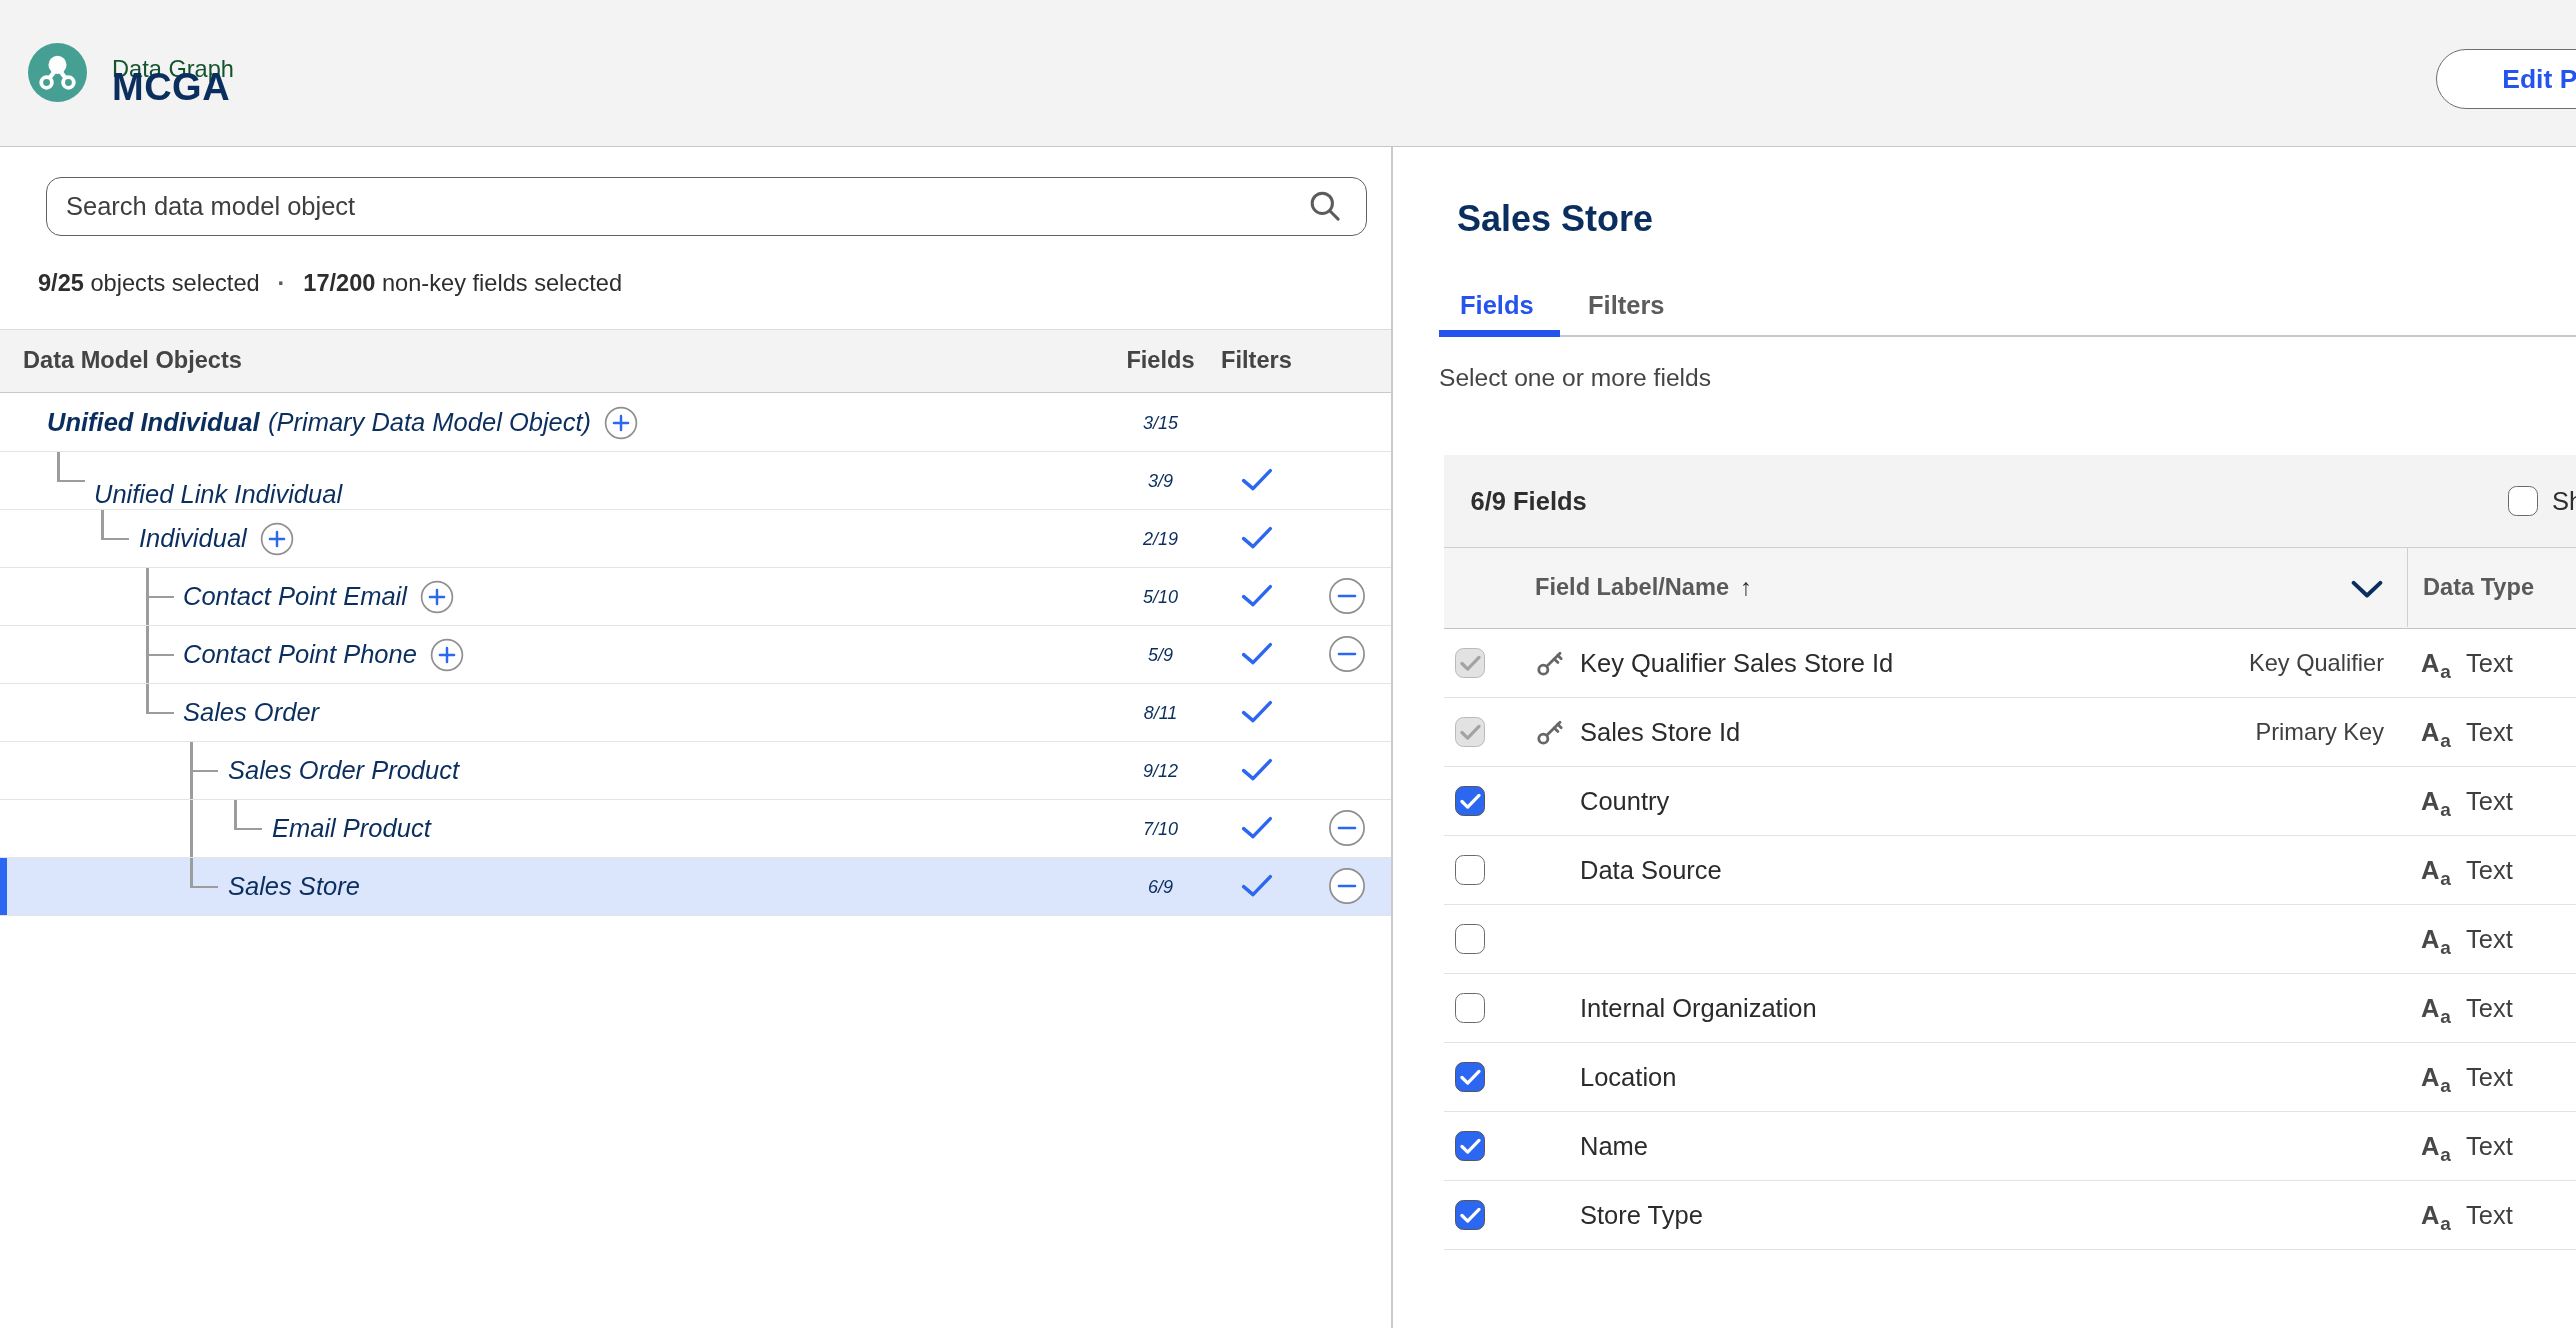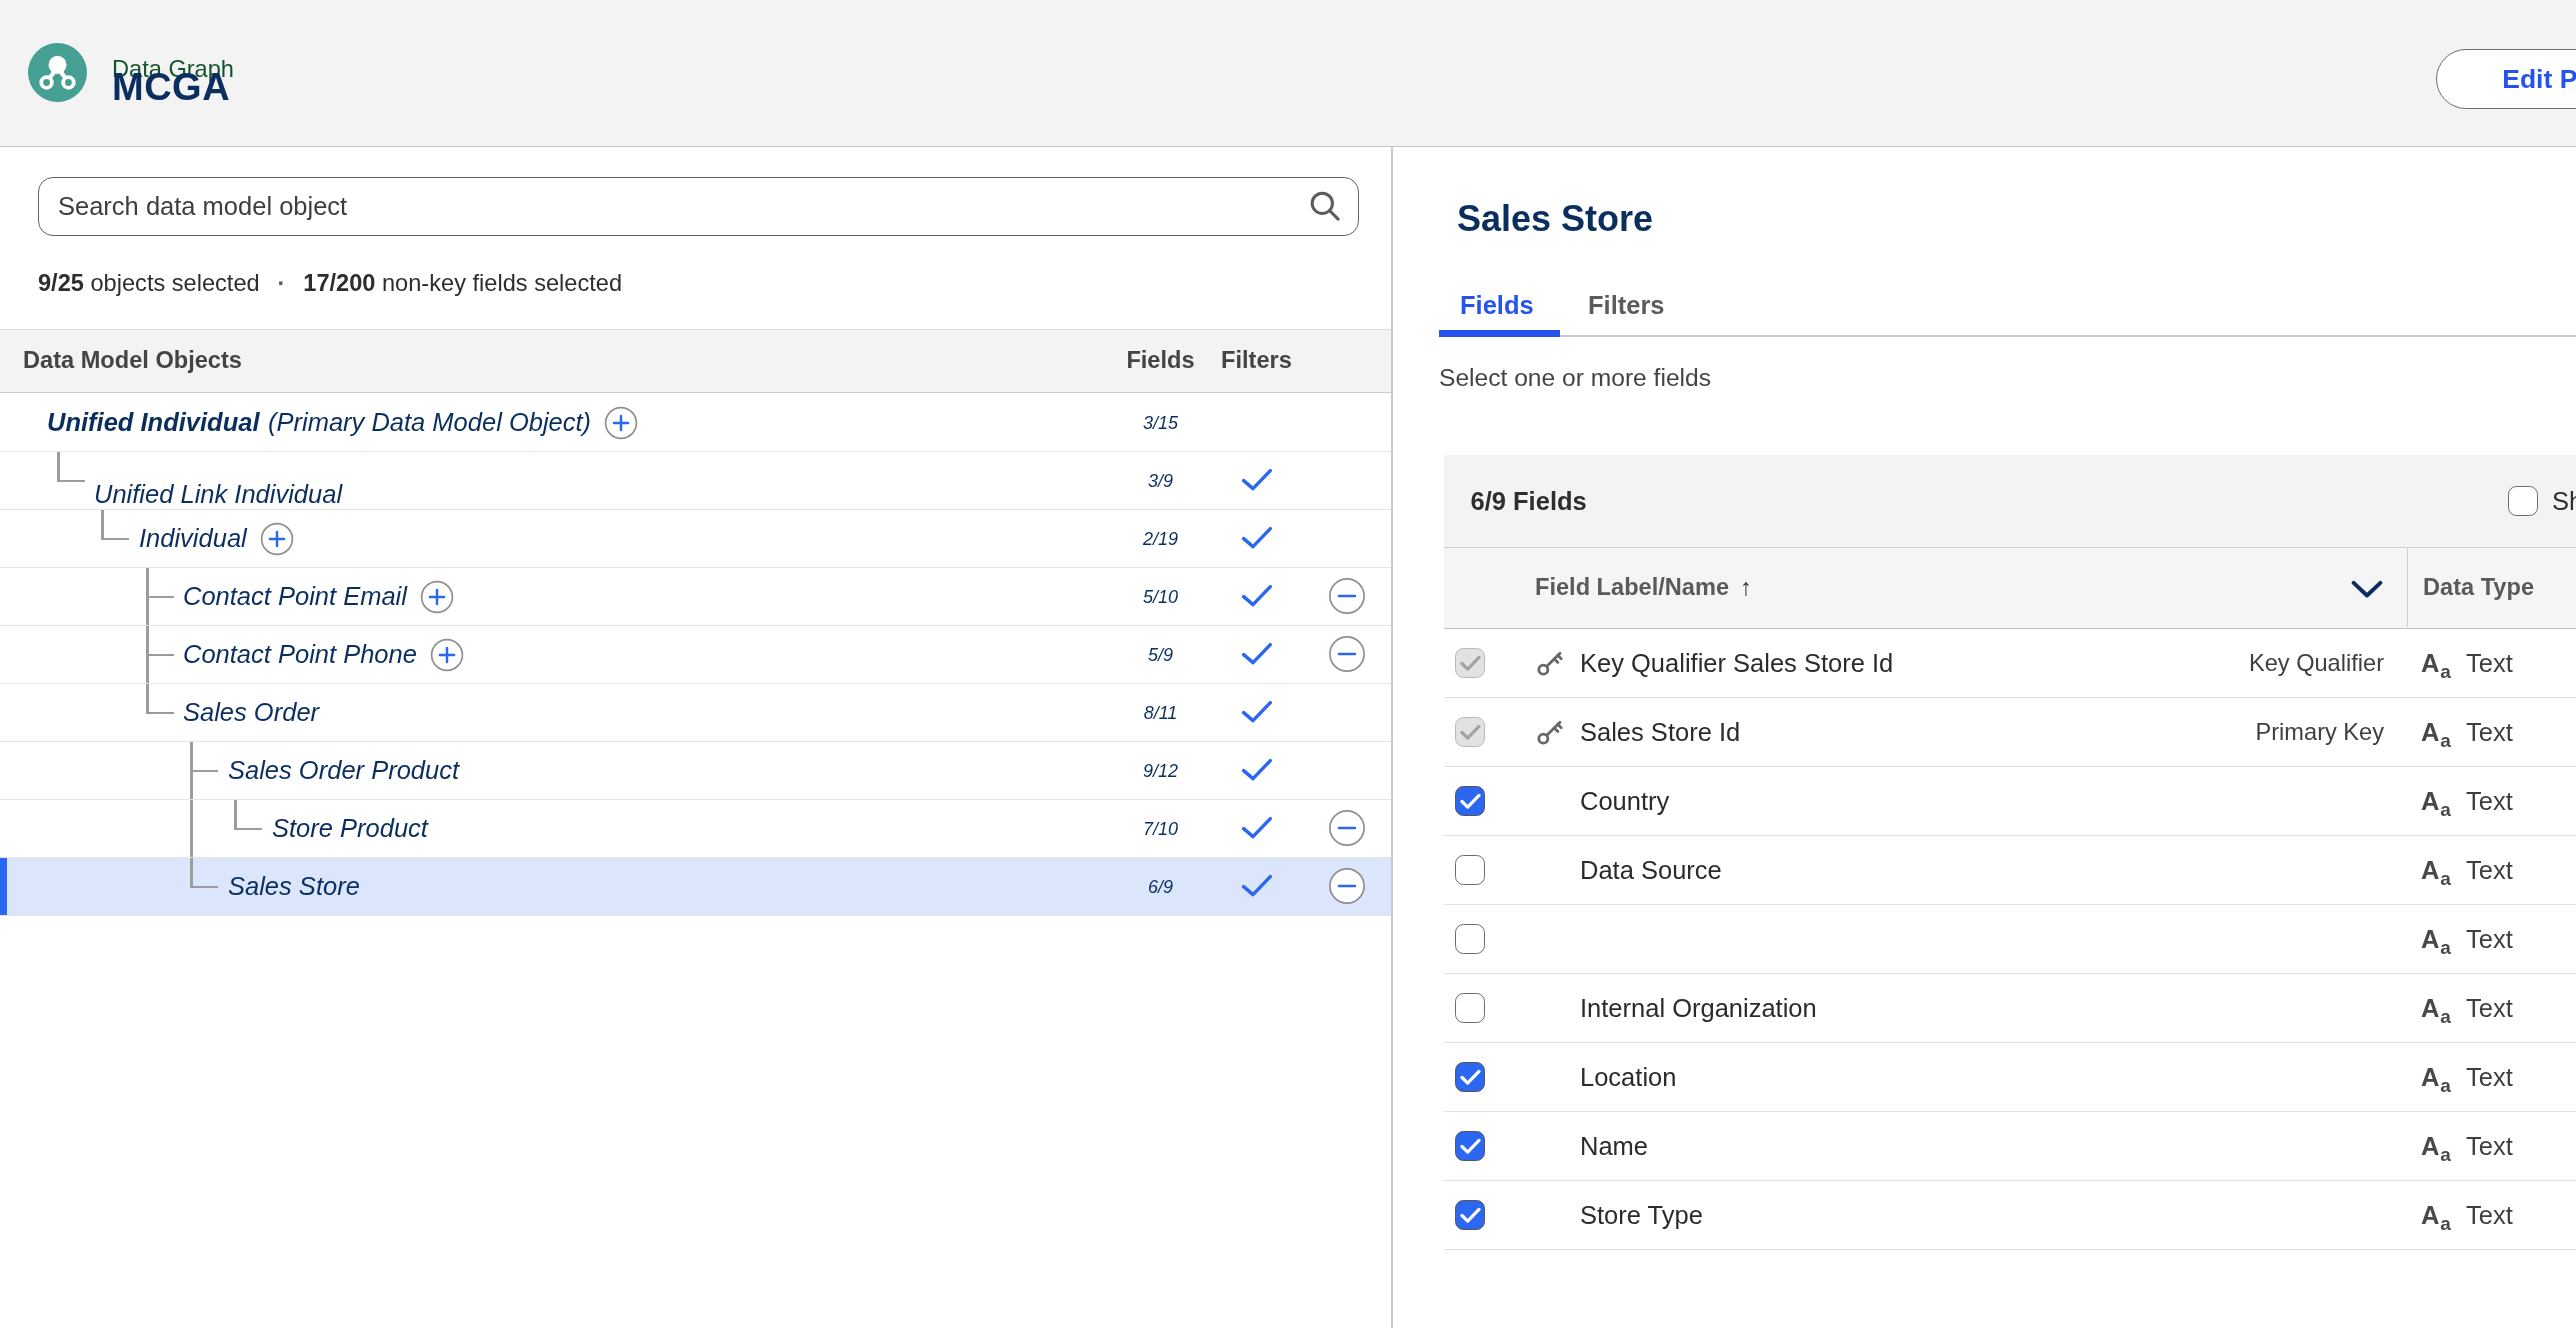--- a/index.html
+++ b/index.html
@@ -14,21 +14,21 @@
   .app-title{position:absolute;left:112px;top:66px;font-size:38px;font-weight:600;color:#0a2e5e;letter-spacing:0.5px;}
   .edit-btn{position:absolute;left:2436px;top:49px;width:265px;height:60px;border-radius:32px;border:1.9px solid #6e6e6e;background:#fff;
     font-size:26.5px;font-weight:700;color:#2553ee;text-align:center;line-height:57px;box-sizing:border-box;font-family:inherit;}
   
   .left-panel{position:absolute;left:0;top:149px;width:1391px;height:1179px;background:#fff;}
   .panel-divider{position:absolute;left:1391px;top:147px;width:1.9px;height:1181px;background:#cacaca;}
   .right-panel{position:absolute;left:1393px;top:149px;width:1183px;height:1179px;background:#fff;}
   
   .search-wrap{position:absolute;left:38px;top:28px;width:1321px;height:59px;}
   .search-input{width:100%;height:100%;box-sizing:border-box;border:1.9px solid #616161;border-radius:15px;padding:0 66px 0 19px;
-    font-size:25.5px;color:#0f172a;font-family:inherit;outline:none;background:#fff;}
+    font-size:25.5px;color:#0f172a;font-family:inherit;outline:none;background:#fff;margin-left:8px;}
   .search-input::placeholder{color:#3e3e3e;opacity:1;}
   .search-ic{position:absolute;right:15px;top:10.4px;}
   
   .summary{position:absolute;left:38px;top:121px;font-size:23.6px;color:#2e2e2e;}
   .summary .num{font-weight:700;}
   .summary .dot{font-weight:700;color:#5c5c5c;margin:0 11.3px;}
   
   .tree-head{position:absolute;left:0;top:180px;width:1391px;height:64px;background:#f3f3f3;border-top:0.9px solid #dcdcdc;border-bottom:1.9px solid #c9c9c9;box-sizing:border-box;}
   .tree-head .th-objects{position:absolute;left:23px;top:0;line-height:61px;font-size:23.6px;font-weight:700;color:#444;}
   .tree-head .th-fields{position:absolute;left:1099px;width:123px;text-align:center;line-height:61px;font-size:23.6px;font-weight:700;color:#444;}
@@ -293,21 +293,21 @@
 
   </div>
       <div class="tree-row">
 
     <div class="connectors">
           <div class="tl tl-v half" style="left: 234px;"></div>
           <div class="tl tl-h" style="left: 234px;"></div>
           <div class="tl tl-v" style="left: 190px;"></div>
         </div>
     <div class="row-main" style="padding-left: 272px;">
-      <span class="row-label">Store Product</span>
+      <span class="row-label">Email Product</span>
 
     </div>
     <span class="cell-fields">7/10</span>
     <span class="cell-filter">
       <svg width="32" height="24.6" viewBox="0 0 24 18">
         <polyline points="2,10 9,16 22,2.5" fill="none" stroke="#2b67f0" stroke-width="2.6" stroke-linecap="round" stroke-linejoin="round"></polyline>
       </svg>
     </span>
     <button class="cell-remove">
       <svg width="38" height="38" viewBox="0 0 40 40">

